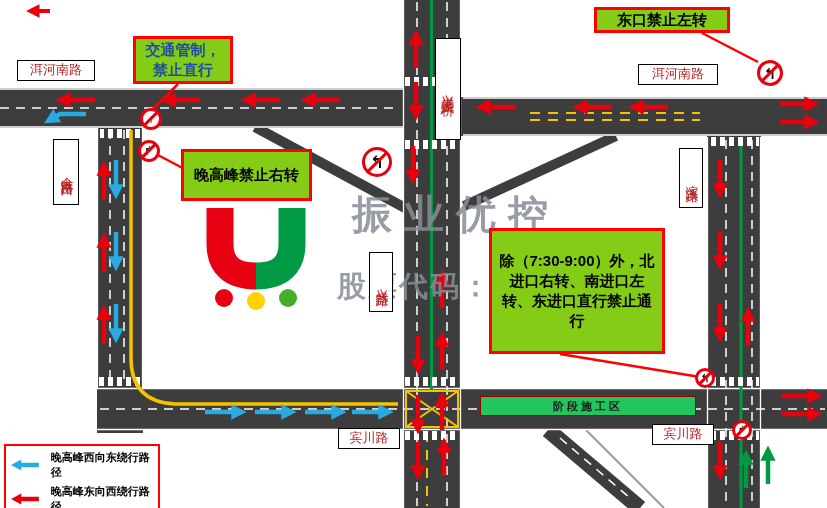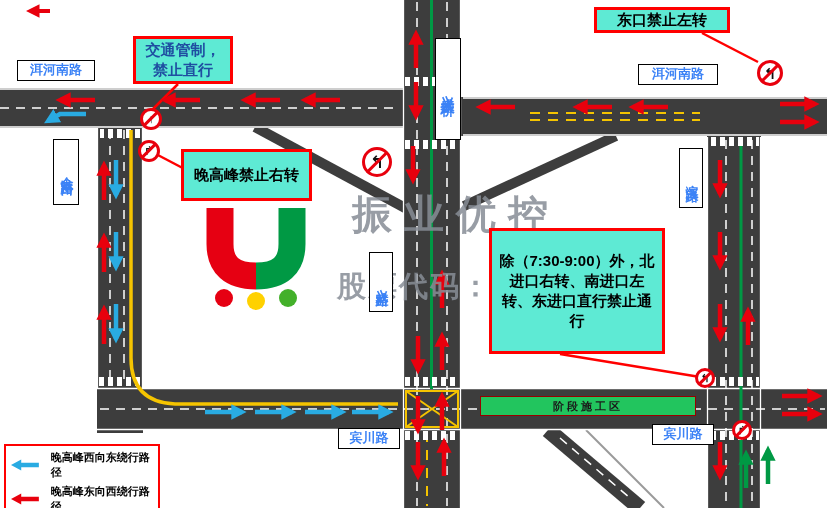--- a/index.html
+++ b/index.html
@@ -2,23 +2,23 @@
 <html><head>
 <meta charset="utf-8">
 <style>
   *{box-sizing:border-box;margin:0;padding:0}
   body{font-family:"Liberation Sans","DejaVu Sans",sans-serif;background:#e8e8e8}
   #stage{position:relative;width:827px;height:508px;background:#ffffff;overflow:hidden}
   #diagram{position:absolute;left:0;top:0;z-index:1}
   .wm{position:absolute;color:#878d96;font-weight:bold;z-index:3;white-space:nowrap;opacity:.85;line-height:1}
   #wm1{left:352px;top:194px;font-size:40px;letter-spacing:12px}
   #wm2{left:337px;top:272px;font-size:29px;letter-spacing:2px}
-  .box{position:absolute;background:#fff;border:1px solid #000;color:#3b82f6;font-size:13px;font-weight:bold;display:flex;align-items:center;justify-content:center;z-index:4;line-height:1.15;text-align:center;padding:1px 2px}
+  .box{position:absolute;background:#fff;border:1px solid #000;color:#b91c1c;font-size:13px;font-weight:normal;display:flex;align-items:center;justify-content:center;z-index:4;line-height:1.15;text-align:center;padding:1px 2px}
   .vert{writing-mode:vertical-rl;text-orientation:upright;letter-spacing:3px}
-  .callout{position:absolute;background:#5eead4;border:3px solid #ff0000;color:#000;font-weight:bold;font-size:15px;display:flex;align-items:center;justify-content:center;text-align:center;z-index:6;line-height:1.32;padding:2px 3px}
+  .callout{position:absolute;background:#84cc16;border:3px solid #ff0000;color:#000;font-weight:bold;font-size:15px;display:flex;align-items:center;justify-content:center;text-align:center;z-index:6;line-height:1.32;padding:2px 3px}
   .sign{position:absolute;background:#fff;border:3px solid #e8000d;border-radius:50%;display:flex;align-items:center;justify-content:center;z-index:5;color:#111;font-weight:bold;line-height:1}
   .sign .slash{position:absolute;left:50%;top:-10%;width:3px;height:120%;background:#e8000d;transform:translateX(-50%) rotate(45deg);border-radius:2px}
   #construction{position:absolute;left:480px;top:396px;width:216px;height:20px;background:#22c55e;border:1px solid #990000;z-index:3;display:flex;align-items:center;justify-content:center;font-size:11px;font-weight:bold;color:#1a1a1a;letter-spacing:3px}
   #legend{position:absolute;left:4px;top:444px;width:156px;border:2px solid #ff0000;background:rgba(255,255,255,.93);z-index:6;padding:4px 5px;display:flex;flex-direction:column;gap:4px}
   .lrow{display:flex;align-items:center;gap:12px;font-size:11px;font-weight:bold;color:#000}
   #logo{position:absolute;left:202px;top:206px;width:112px;height:104px;z-index:3}
 </style>
 </head>
 <body>
 

